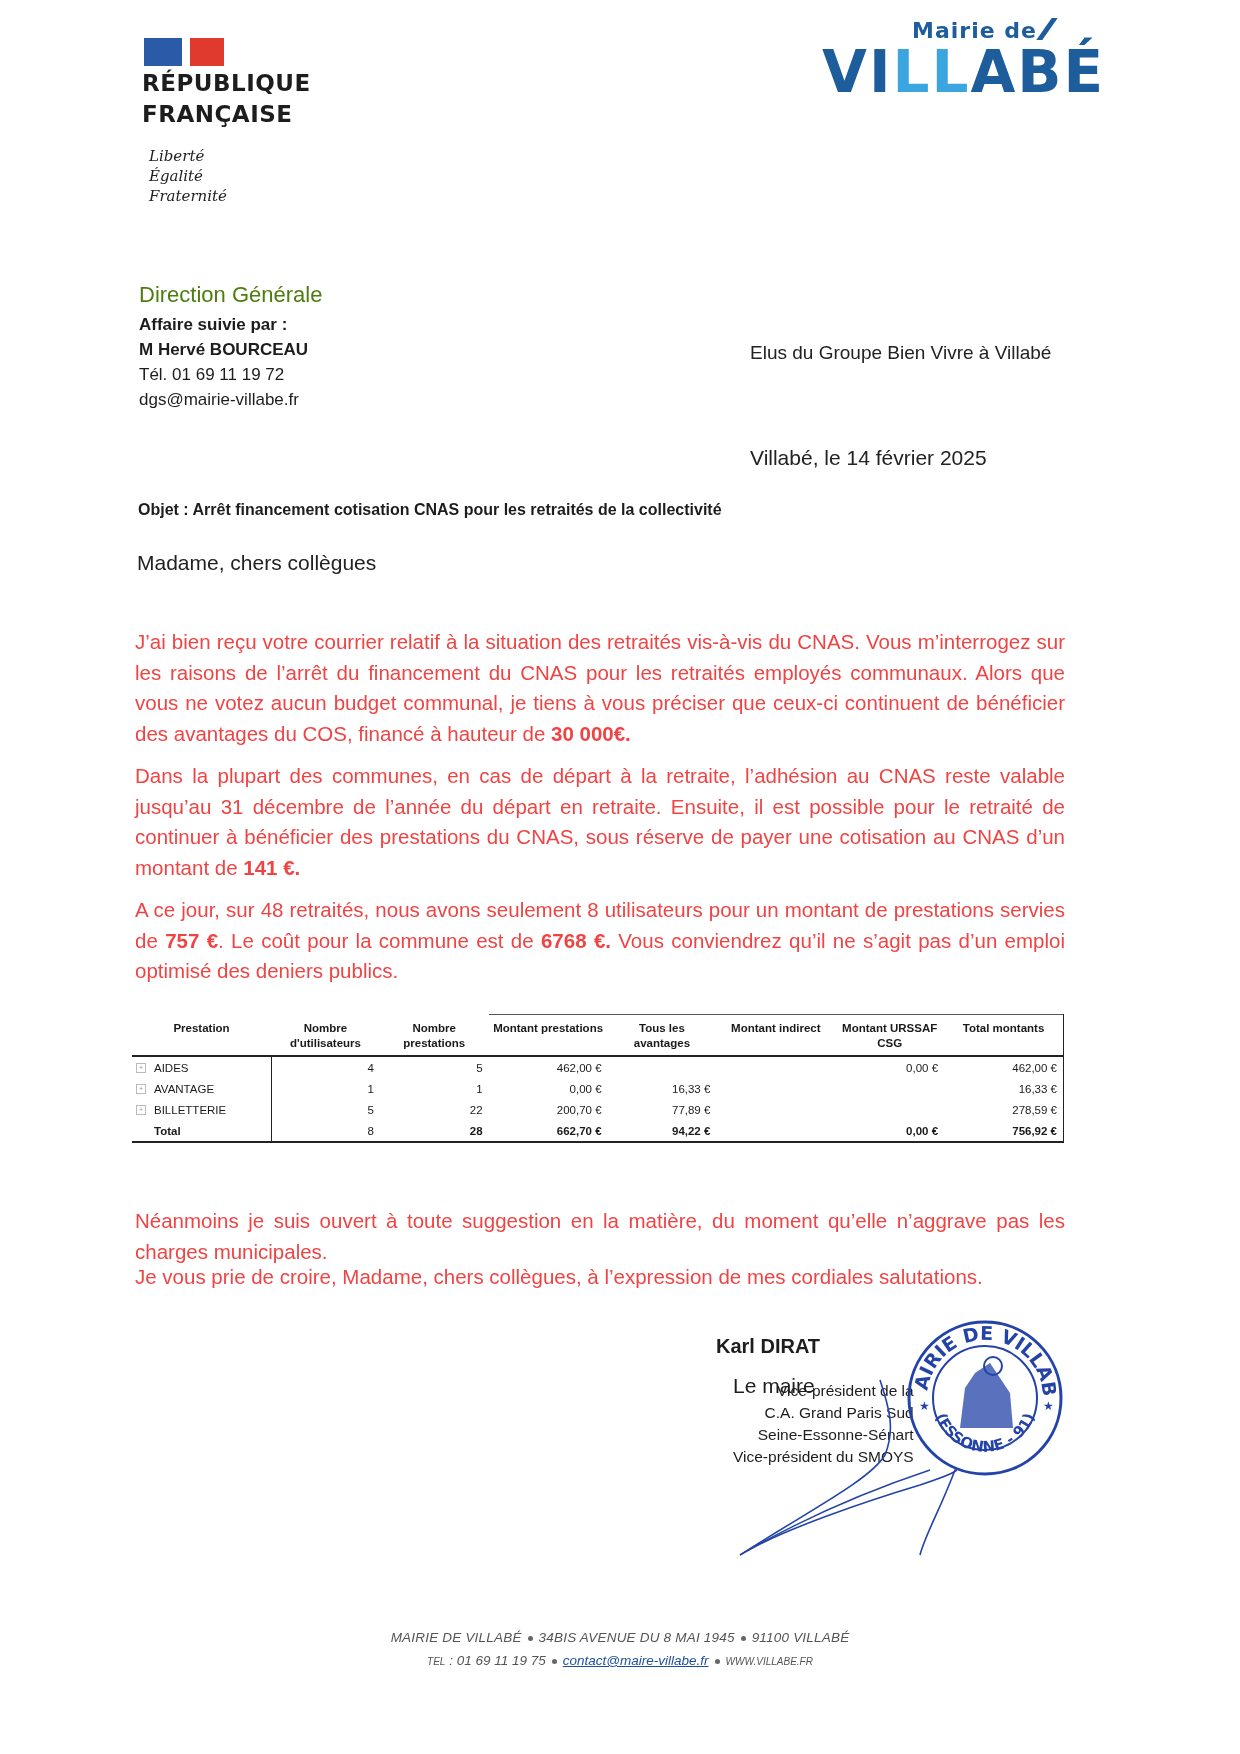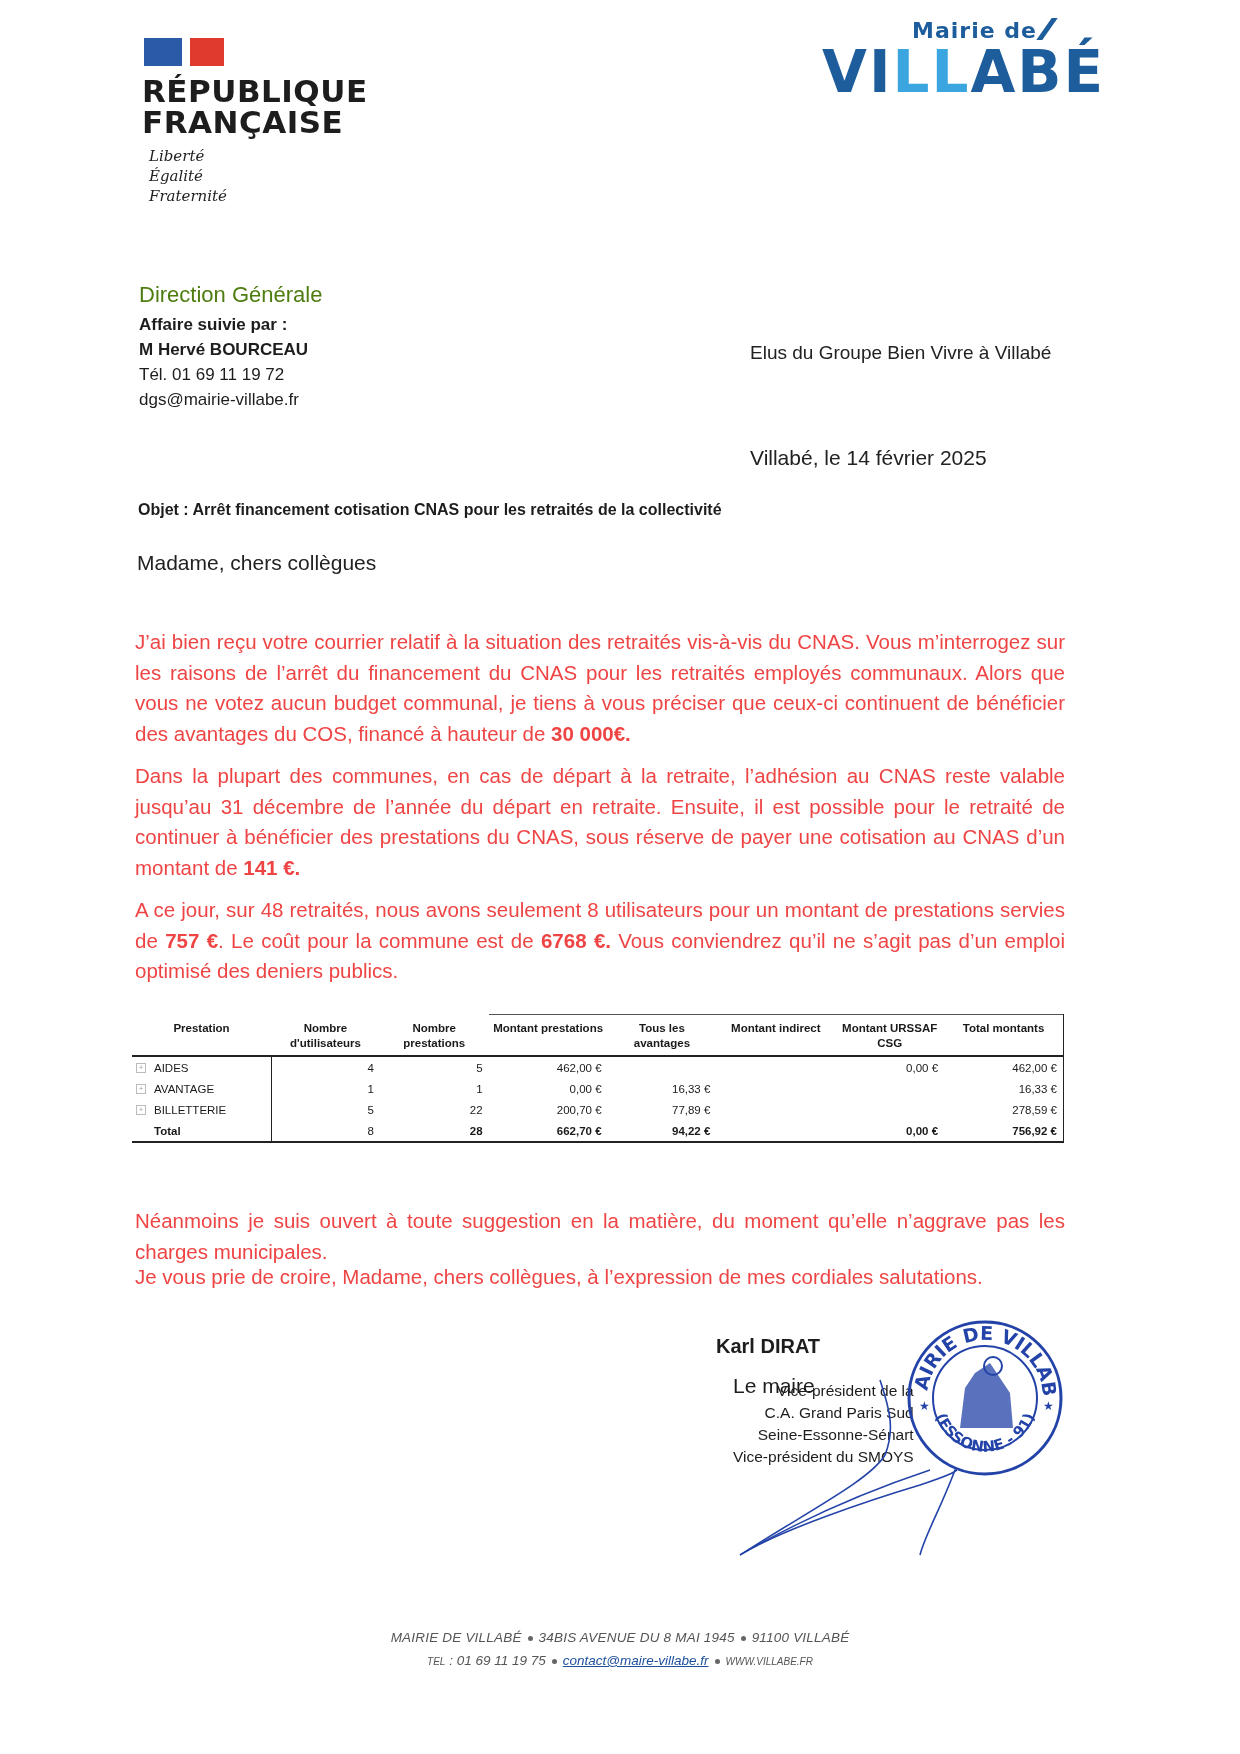--- a/index.html
+++ b/index.html
@@ -5,22 +5,22 @@
   html, body { margin: 0; padding: 0; background: #ffffff; }
   body { width: 1240px; height: 1754px; position: relative; overflow: hidden;
          font-family: "Liberation Sans", "DejaVu Sans", sans-serif; color: #1a1a1a; }
   .abs { position: absolute; }
 
   
   .flag { left: 144px; top: 38px; width: 80px; height: 28px; display: flex; }
   .flag .blue { width: 38px; height: 28px; background: #2a5aa8; }
   .flag .gap { width: 8px; height: 28px; background: #ffffff; }
   .flag .red { width: 34px; height: 28px; background: #e03a2f; }
-  .rf-title { left: 142px; top: 76px; font-family: "DejaVu Sans", sans-serif; font-weight: bold;
-              font-size: 31px; line-height: 31px; color: #1d1d1d; letter-spacing: 0.5px; }
+  .rf-title { left: 142px; top: 68px; font-family: "DejaVu Sans", sans-serif; font-weight: bold;
+              font-size: 23px; line-height: 31px; color: #1d1d1d; letter-spacing: 0.5px; }
   .rf-motto { left: 149px; top: 146px; font-family: "DejaVu Serif", serif; font-style: italic;
               font-size: 15px; line-height: 20px; color: #222; }
 
   
   .mairie-de { left: 912px; top: 18px; font-family: "DejaVu Sans", sans-serif; font-weight: bold;
                font-size: 22px; color: #1e5d9c; letter-spacing: 1px; }
   .mairie-slash { left: 1044px; top: 18px; width: 6px; height: 22px; background: #1e5d9c; transform: skewX(-35deg); }
   .villabe { left: 822px; top: 40px; font-family: "DejaVu Sans", sans-serif; font-weight: bold;
              font-size: 58px; color: #1e5d9c; letter-spacing: 2px; line-height: 64px; }
   .villabe .ll { color: #3aa5df; }

